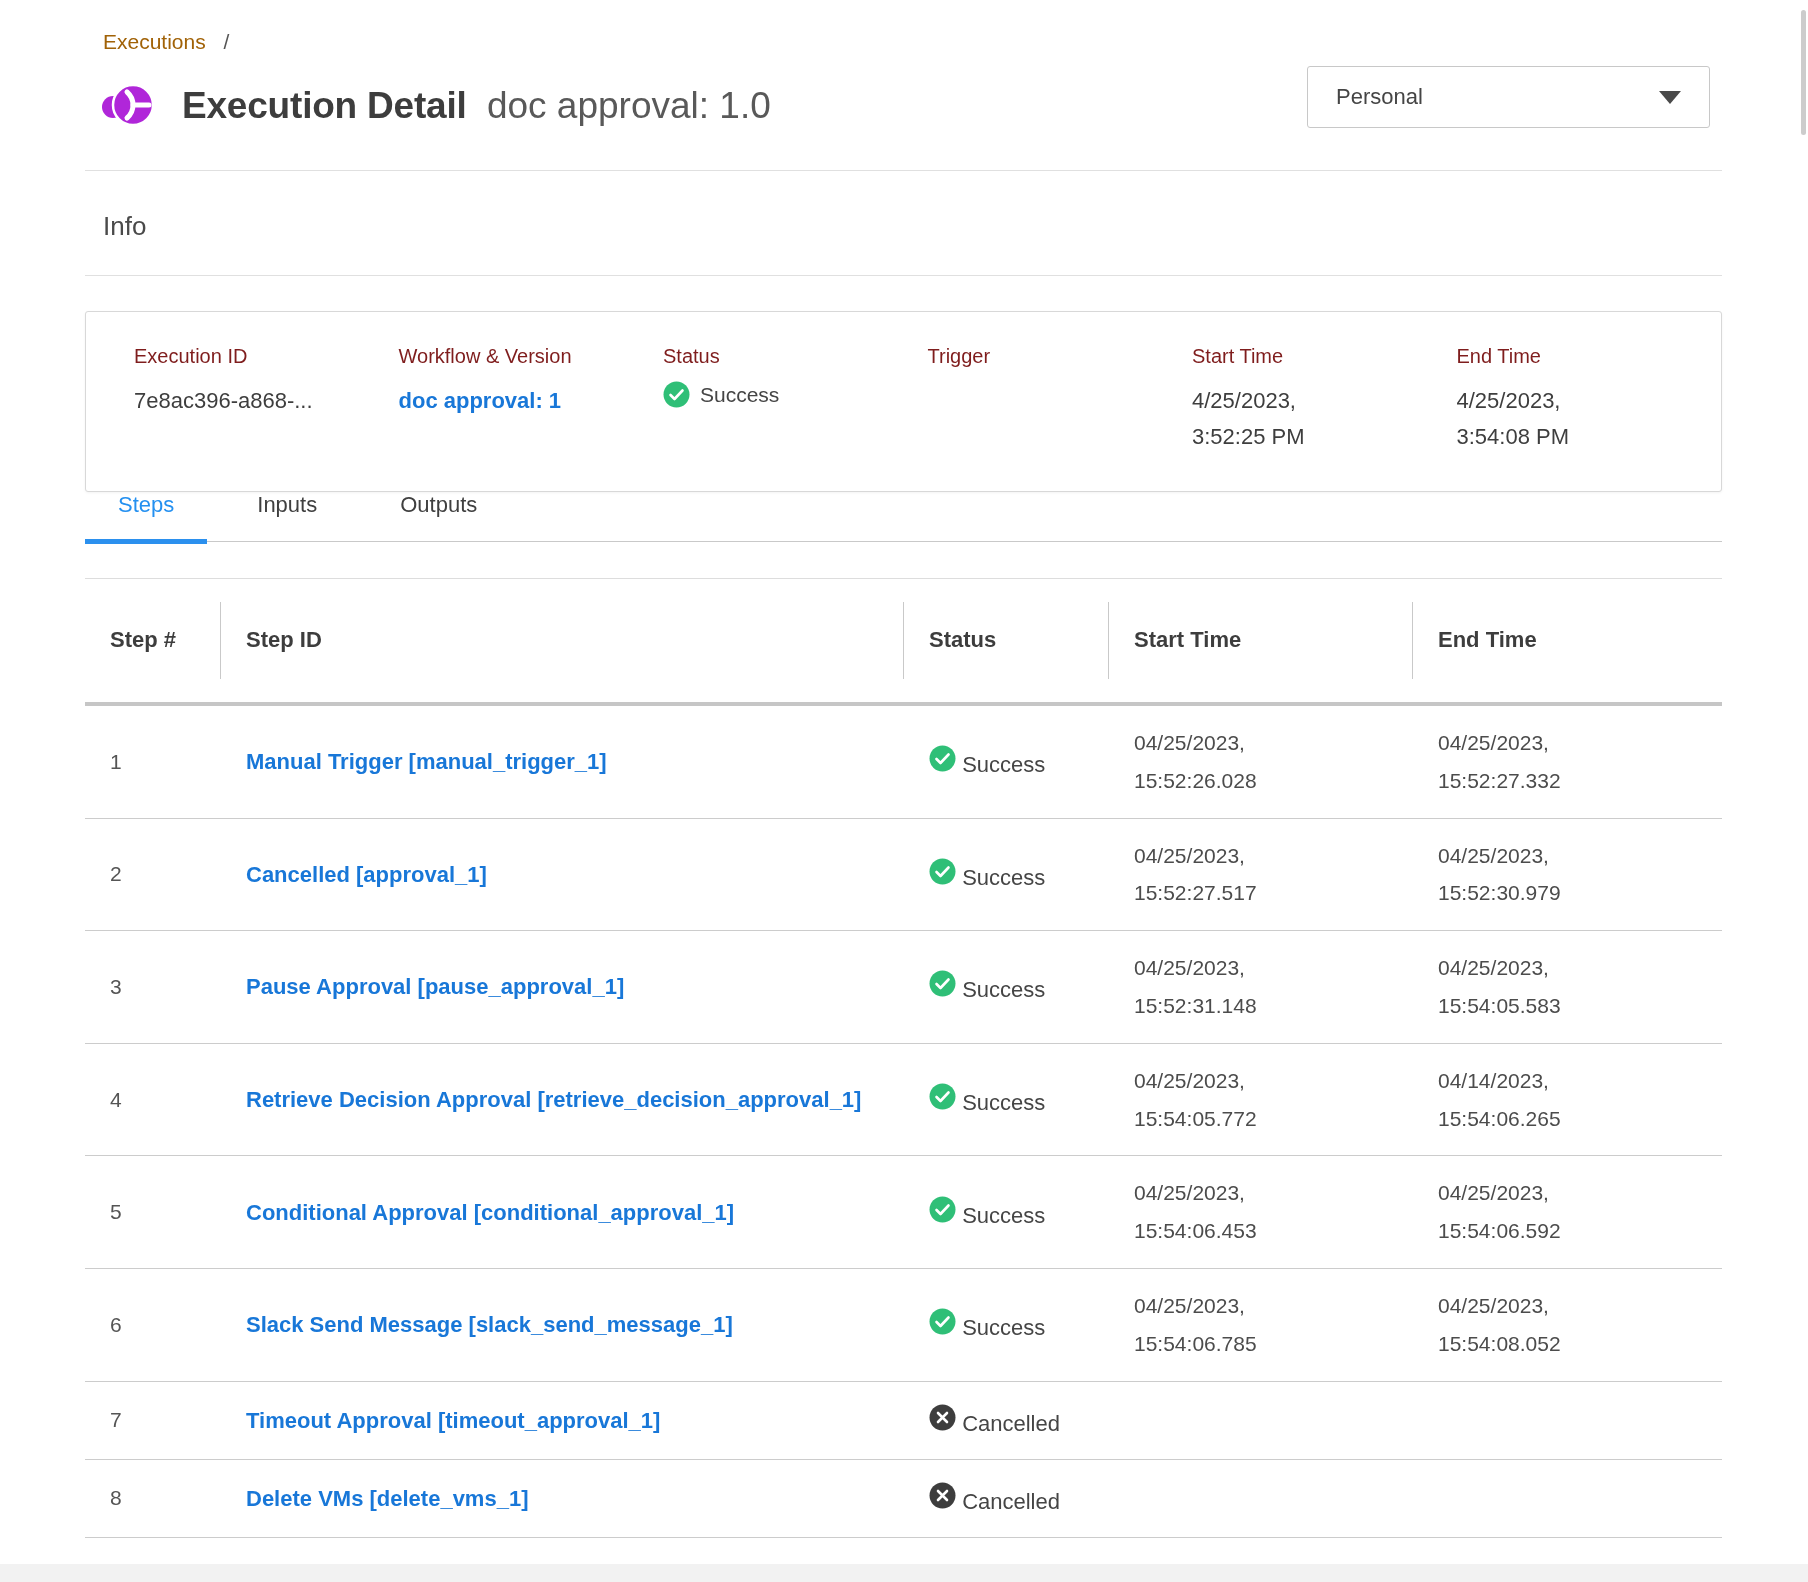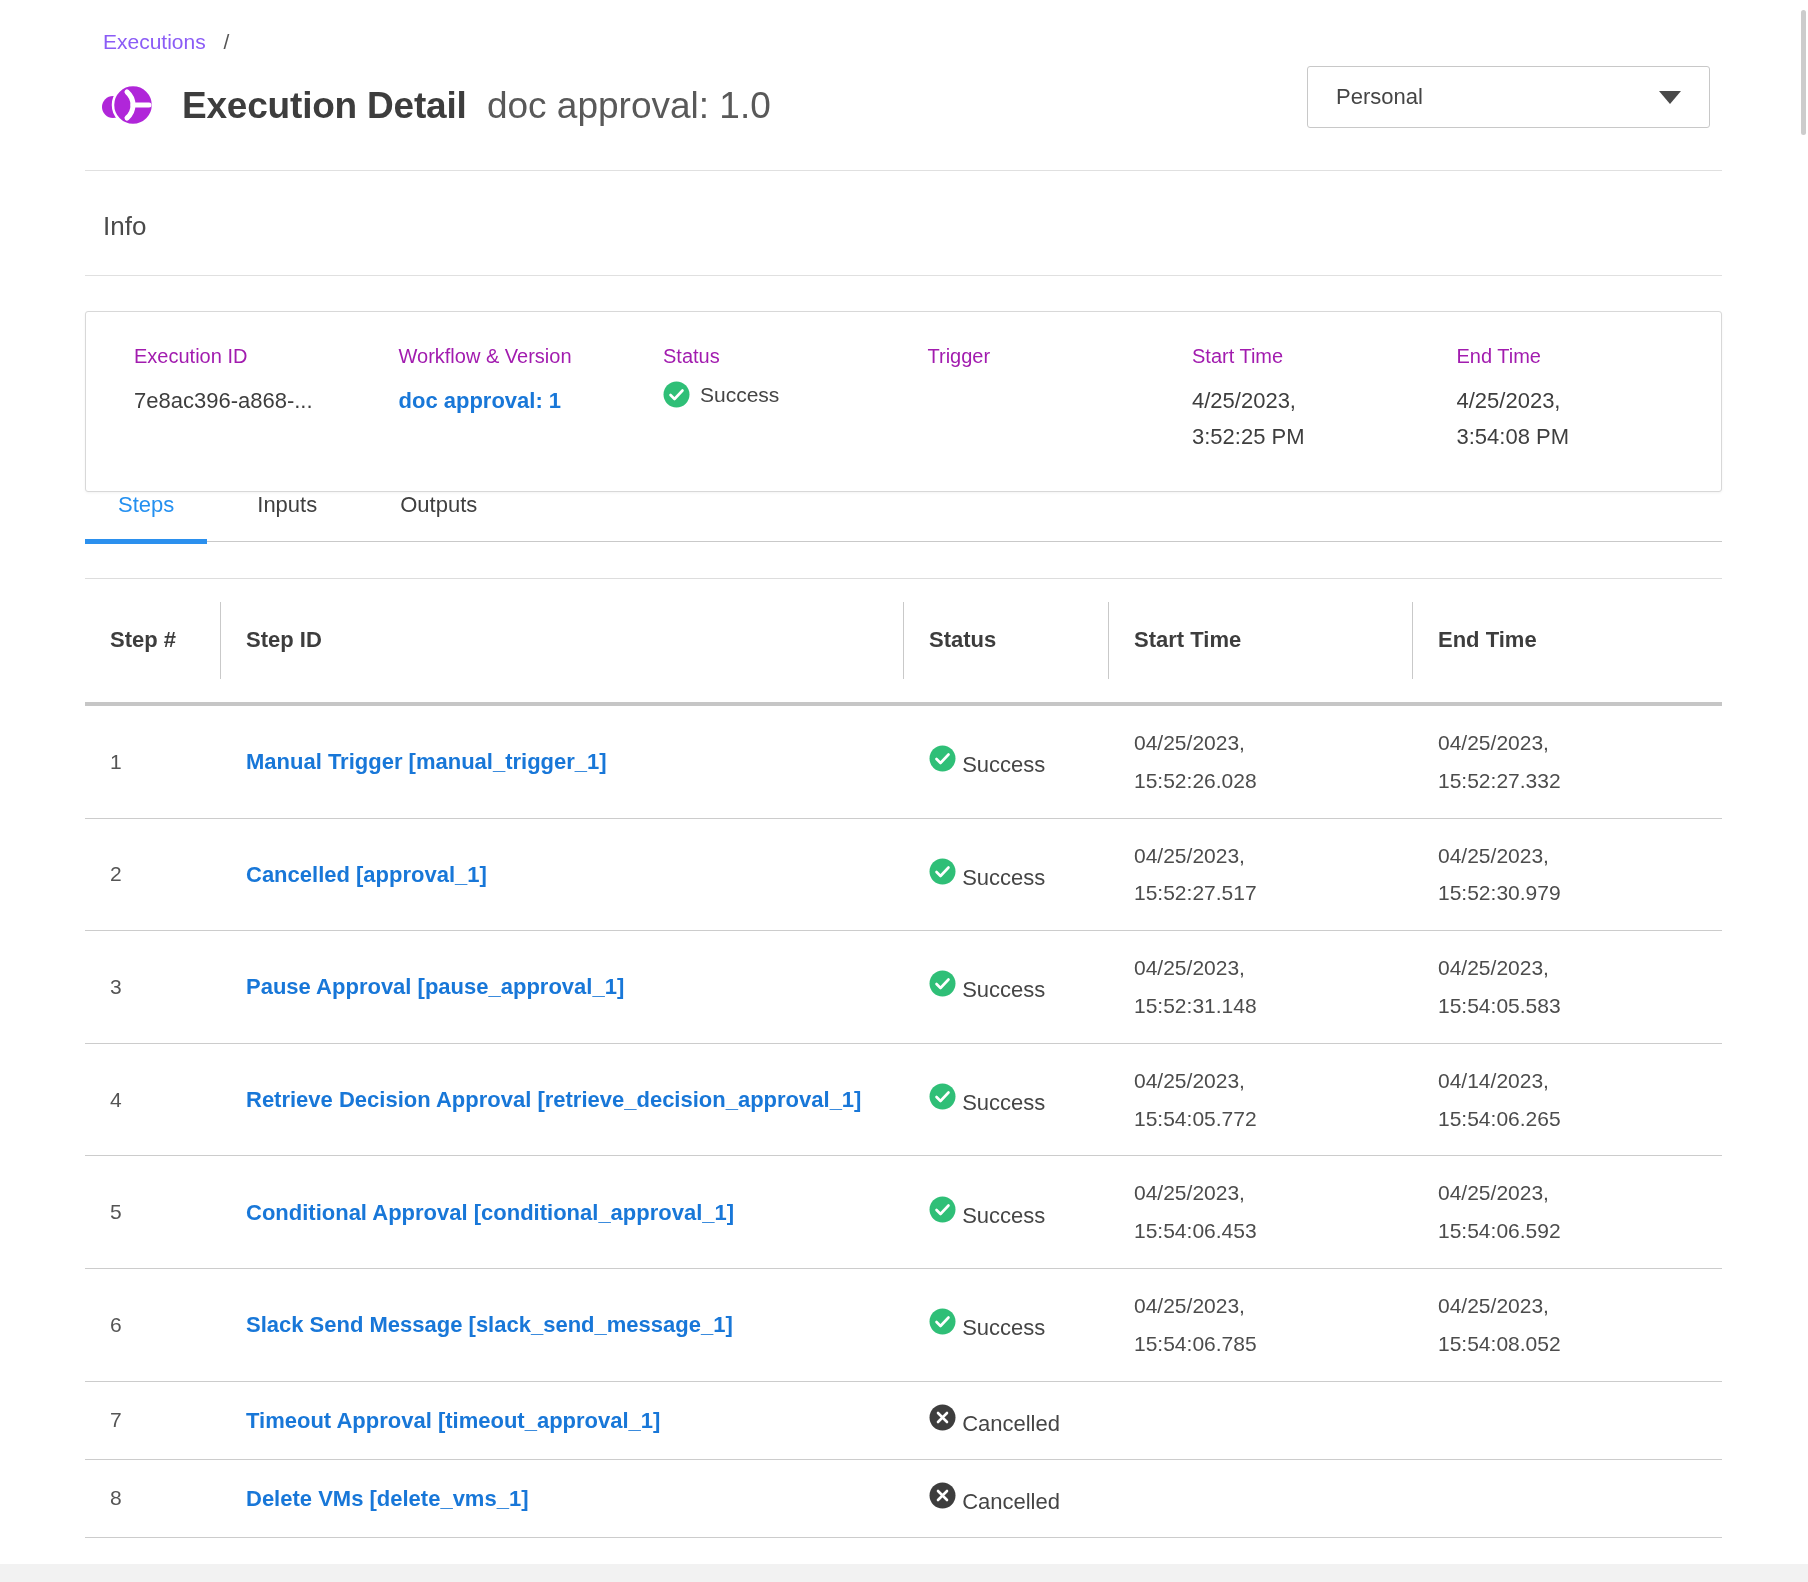--- a/index.html
+++ b/index.html
@@ -2,21 +2,21 @@
 <html><head>
 <meta charset="utf-8">
 <style>
   * { box-sizing: border-box; margin: 0; padding: 0; }
   html, body { width: 1808px; height: 1582px; overflow: hidden; background: #ffffff;
     font-family: "Liberation Sans", "DejaVu Sans", sans-serif; color: #3f3f3f; }
   .page { position: relative; margin-left: 85px; width: 1637px; }
 
   
   .breadcrumb { padding-top: 30px; margin-left: 18px; font-size: 21px; }
-  .breadcrumb a { color: #8b5cf6; text-decoration: none; font-weight: 400; cursor: pointer; }
+  .breadcrumb a { color: #a16207; text-decoration: none; font-weight: 400; cursor: pointer; }
   .breadcrumb .sep { color: #555; margin-left: 12px; }
 
   
   .title-row { display: flex; align-items: center; margin-top: 20px; margin-left: 15px; height: 64px; position: relative; }
   .logo { width: 56px; height: 56px; flex: 0 0 auto; }
   .title-text { margin-left: 26px; font-size: 37px; white-space: nowrap; }
   .title-text .t { font-weight: bold; color: #3d3d3d; letter-spacing: -0.2px; }
   .title-text .s { font-weight: 400; color: #595959; margin-left: 10px; }
   .workspace-select { position: absolute; right: 12px; top: -8px; width: 403px; height: 62px;
     border: 1px solid #c8c8c8; border-radius: 3px; background: #fff; display: flex; align-items: center;
@@ -25,21 +25,21 @@
     border-right: 11px solid transparent; border-top: 13px solid #4a4a4a; }
 
   .hr1 { border: none; border-top: 1px solid #e0e0e0; margin-top: 32px; }
   .info-heading { margin-top: 40px; margin-left: 18px; font-size: 26px; font-weight: 400; color: #4a4a4a; }
   .hr2 { border: none; border-top: 1px solid #e0e0e0; margin-top: 33px; }
 
   
   .info-card { margin-top: 35px; height: 181px; border: 1px solid #d8d8d8; border-radius: 3px;
     background: #fff; box-shadow: 0 1px 3px rgba(0,0,0,0.05); display: grid;
     grid-template-columns: repeat(6, 1fr); padding: 33px 0 0 48px; }
-  .info-field .lbl { font-size: 20px; color: #a21caf; font-weight: 400; }
+  .info-field .lbl { font-size: 20px; color: #7f1d1d; font-weight: 400; }
   .info-field .val { margin-top: 15px; font-size: 22px; color: #3e3e3e; max-width: 180px; line-height: 1.65; }
   .info-field .val.link { color: #1877d8; font-weight: 600; cursor: pointer; }
   .info-field .status-wrap { display: flex; align-items: center; gap: 10px; margin-top: 13px; font-size: 21px; color: #454545; }
 
   
   .tabs { display: flex; border-bottom: 1px solid #c9c9c9; height: 50px; }
   .tab { padding: 0 33px; font-size: 22px; color: #3f3f3f; display: flex; align-items: flex-start; cursor: pointer; position: relative; }
   .tab.active { color: #2490f0; }
   .tab.active::after { content: ""; position: absolute; left: 0; right: 0; bottom: -3px; height: 5px; background: #2b90ee; }
   .tab + .tab { margin-left: 17px; }

